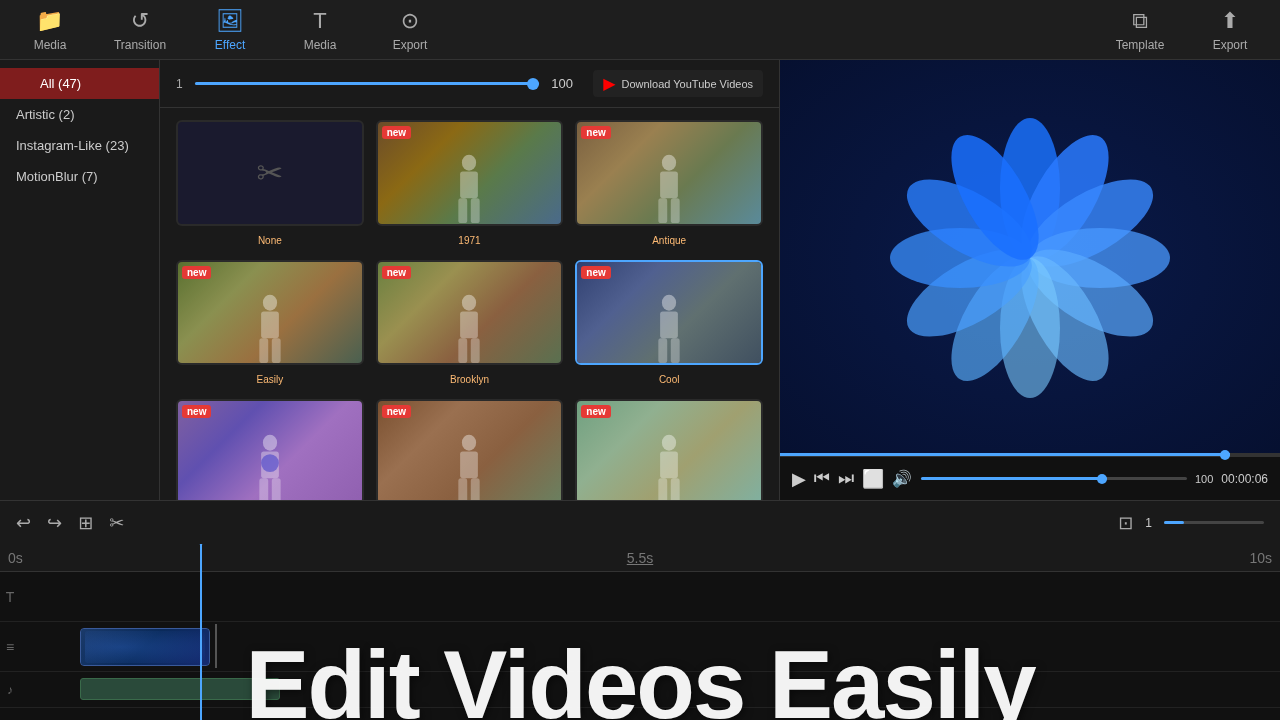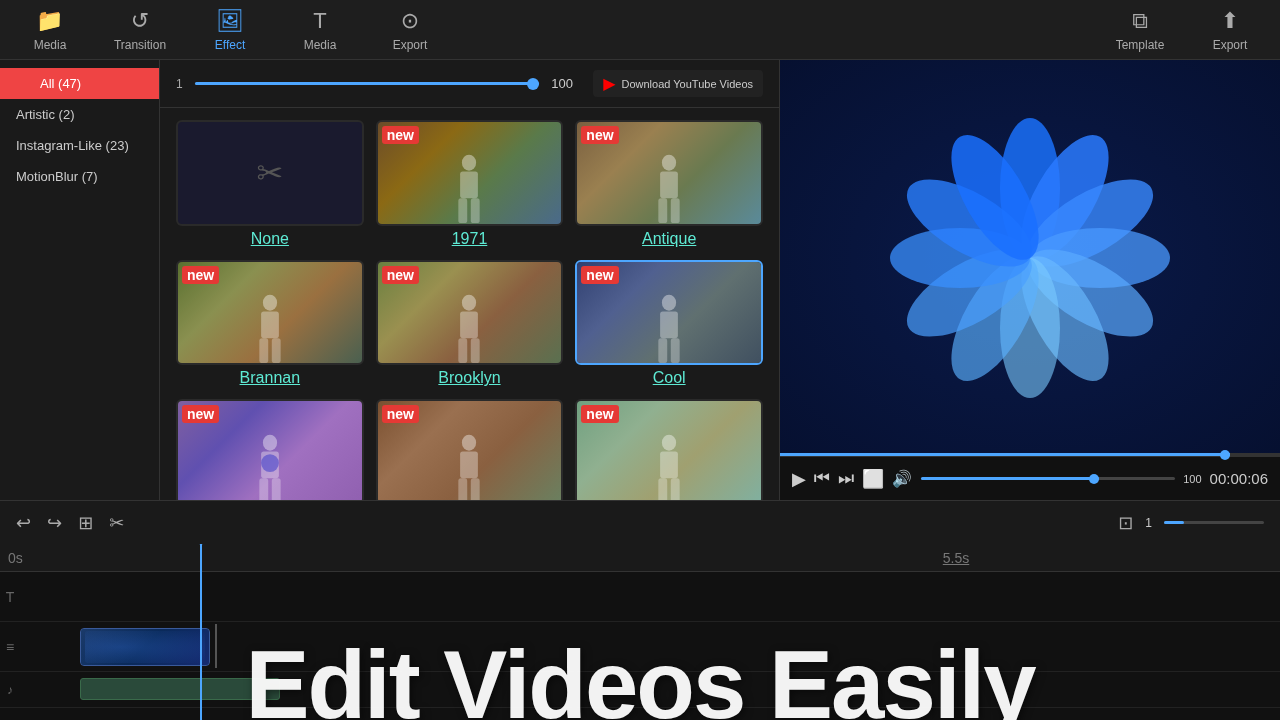--- a/index.html
+++ b/index.html
@@ -24,21 +24,21 @@
     .main-area { display: flex; height: 440px; }
 
     
     .sidebar {
       width: 160px; background: #1a1a1a; padding: 8px 0;
       border-right: 1px solid #333; flex-shrink: 0;
     }
     .sidebar-item {
       padding: 8px 16px; font-size: 13px; cursor: pointer; color: #ccc;
     }
-    .sidebar-item.active { background: #ef4444; color: #fff; padding-left: 40px; }
+    .sidebar-item.active { background: #7f1d1d; color: #fff; padding-left: 40px; }
 
     
     .effects-panel {
       flex: 1; background: #1a1a1a; display: flex; flex-direction: column;
       border-right: 1px solid #333;
     }
     .effects-header {
       display: flex; align-items: center; gap: 12px; padding: 10px 16px;
       border-bottom: 1px solid #333;
     }
@@ -74,24 +74,24 @@
       width: 100%; aspect-ratio: 16/9; border-radius: 6px; overflow: hidden;
       position: relative; background: #2a2a2a; margin-bottom: 4px;
       border: 2px solid transparent;
     }
     .effect-thumb.selected { border-color: #4da6ff; }
     .effect-thumb-inner {
       width: 100%; height: 100%; position: relative;
     }
     .new-badge {
       position: absolute; top: 4px; left: 4px;
-      background: #e53935; color: #fff; font-size: 14px; font-weight: bold;
+      background: #e53935; color: #fff; font-size: 10px; font-weight: bold;
       padding: 1px 5px; border-radius: 3px; z-index: 2;
     }
-    .effect-label { font-size: 16px; color: #5eead4; text-decoration: underline; }
+    .effect-label { font-size: 10px; color: #fdba74; }
 
     
     .thumb-none {
       background: #1a1a2e; display: flex; align-items: center; justify-content: center;
     }
     .thumb-none-icon { font-size: 32px; color: #555; }
     .thumb-1977 { background: linear-gradient(135deg, #6b4c2a 0%, #8b6914 30%, #5a7a4a 60%, #4a6a8a 100%); }
     .thumb-antique { background: linear-gradient(135deg, #7a6040 0%, #9a8050 30%, #6a7a50 60%, #5a8a9a 100%); }
     .thumb-brannan { background: linear-gradient(135deg, #5a7030 0%, #8a9050 30%, #9a7040 60%, #4a6050 100%); }
     .thumb-brooklyn { background: linear-gradient(135deg, #6a8040 0%, #9a9050 30%, #8a6040 60%, #5a7050 100%); }
@@ -122,21 +122,21 @@
     .ctrl-btn { background: none; border: none; color: #ccc; cursor: pointer; font-size: 18px; }
     .progress-track {
       flex: 1; height: 3px; background: #444; border-radius: 2px; position: relative;
     }
     .progress-fill { width: 85%; height: 100%; background: #4da6ff; border-radius: 2px; }
     .progress-thumb {
       position: absolute; right: 15%; top: 50%; transform: translateY(-50%);
       width: 10px; height: 10px; background: #4da6ff; border-radius: 50%;
     }
     .vol-icon { font-size: 16px; color: #ccc; }
-    .time-display { font-size: 15px; color: #ccc; white-space: nowrap; }
+    .time-display { font-size: 12px; color: #ccc; white-space: nowrap; }
 
     
     .bottom-toolbar {
       display: flex; align-items: center; background: #1a1a1a; height: 44px;
       padding: 0 16px; border-top: 1px solid #333; gap: 16px;
     }
     .bt-icon { font-size: 18px; color: #aaa; cursor: pointer; }
     .bt-spacer { flex: 1; }
     .bt-right { display: flex; align-items: center; gap: 12px; }
     .zoom-level { font-size: 12px; color: #ccc; }
@@ -296,21 +296,21 @@
           <div class="effect-thumb-inner thumb-brannan">
             <span class="new-badge">new</span>
             <svg class="person-fig" viewBox="0 0 50 80">
               <ellipse cx="25" cy="12" rx="8" ry="9" fill="rgba(255,255,255,0.4)"></ellipse>
               <rect x="15" y="22" width="20" height="30" rx="3" fill="rgba(255,255,255,0.35)"></rect>
               <rect x="13" y="52" width="10" height="28" rx="3" fill="rgba(255,255,255,0.3)"></rect>
               <rect x="27" y="52" width="10" height="28" rx="3" fill="rgba(255,255,255,0.3)"></rect>
             </svg>
           </div>
         </div>
-        <span class="effect-label">Brannan</span>
+        <span class="effect-label">Easily</span>
       </div>
 
       <div class="effect-item">
         <div class="effect-thumb">
           <div class="effect-thumb-inner thumb-brooklyn">
             <span class="new-badge">new</span>
             <svg class="person-fig" viewBox="0 0 50 80">
               <ellipse cx="25" cy="12" rx="8" ry="9" fill="rgba(255,255,255,0.4)"></ellipse>
               <rect x="15" y="22" width="20" height="30" rx="3" fill="rgba(255,255,255,0.35)"></rect>
               <rect x="13" y="52" width="10" height="28" rx="3" fill="rgba(255,255,255,0.3)"></rect>
@@ -450,20 +450,21 @@
       <div style="width:20%; height:100%; background:#4da6ff; border-radius:2px;"></div>
     </div>
   </div>
 </div>
 
 <div class="timeline-area">
 
   <div class="timeline-ruler">
     <span class="ruler-mark">0s</span>
     <span class="ruler-mark" style="text-align:center;text-decoration:underline;">5.5s</span>
+    <span class="ruler-mark" style="text-align:right;">10s</span>
   </div>
 
   <div class="timeline-tracks">
 
     <div class="track-row">
       <div class="track-label">T</div>
       <div class="track-content"></div>
     </div>
 
     <div class="track-row">

